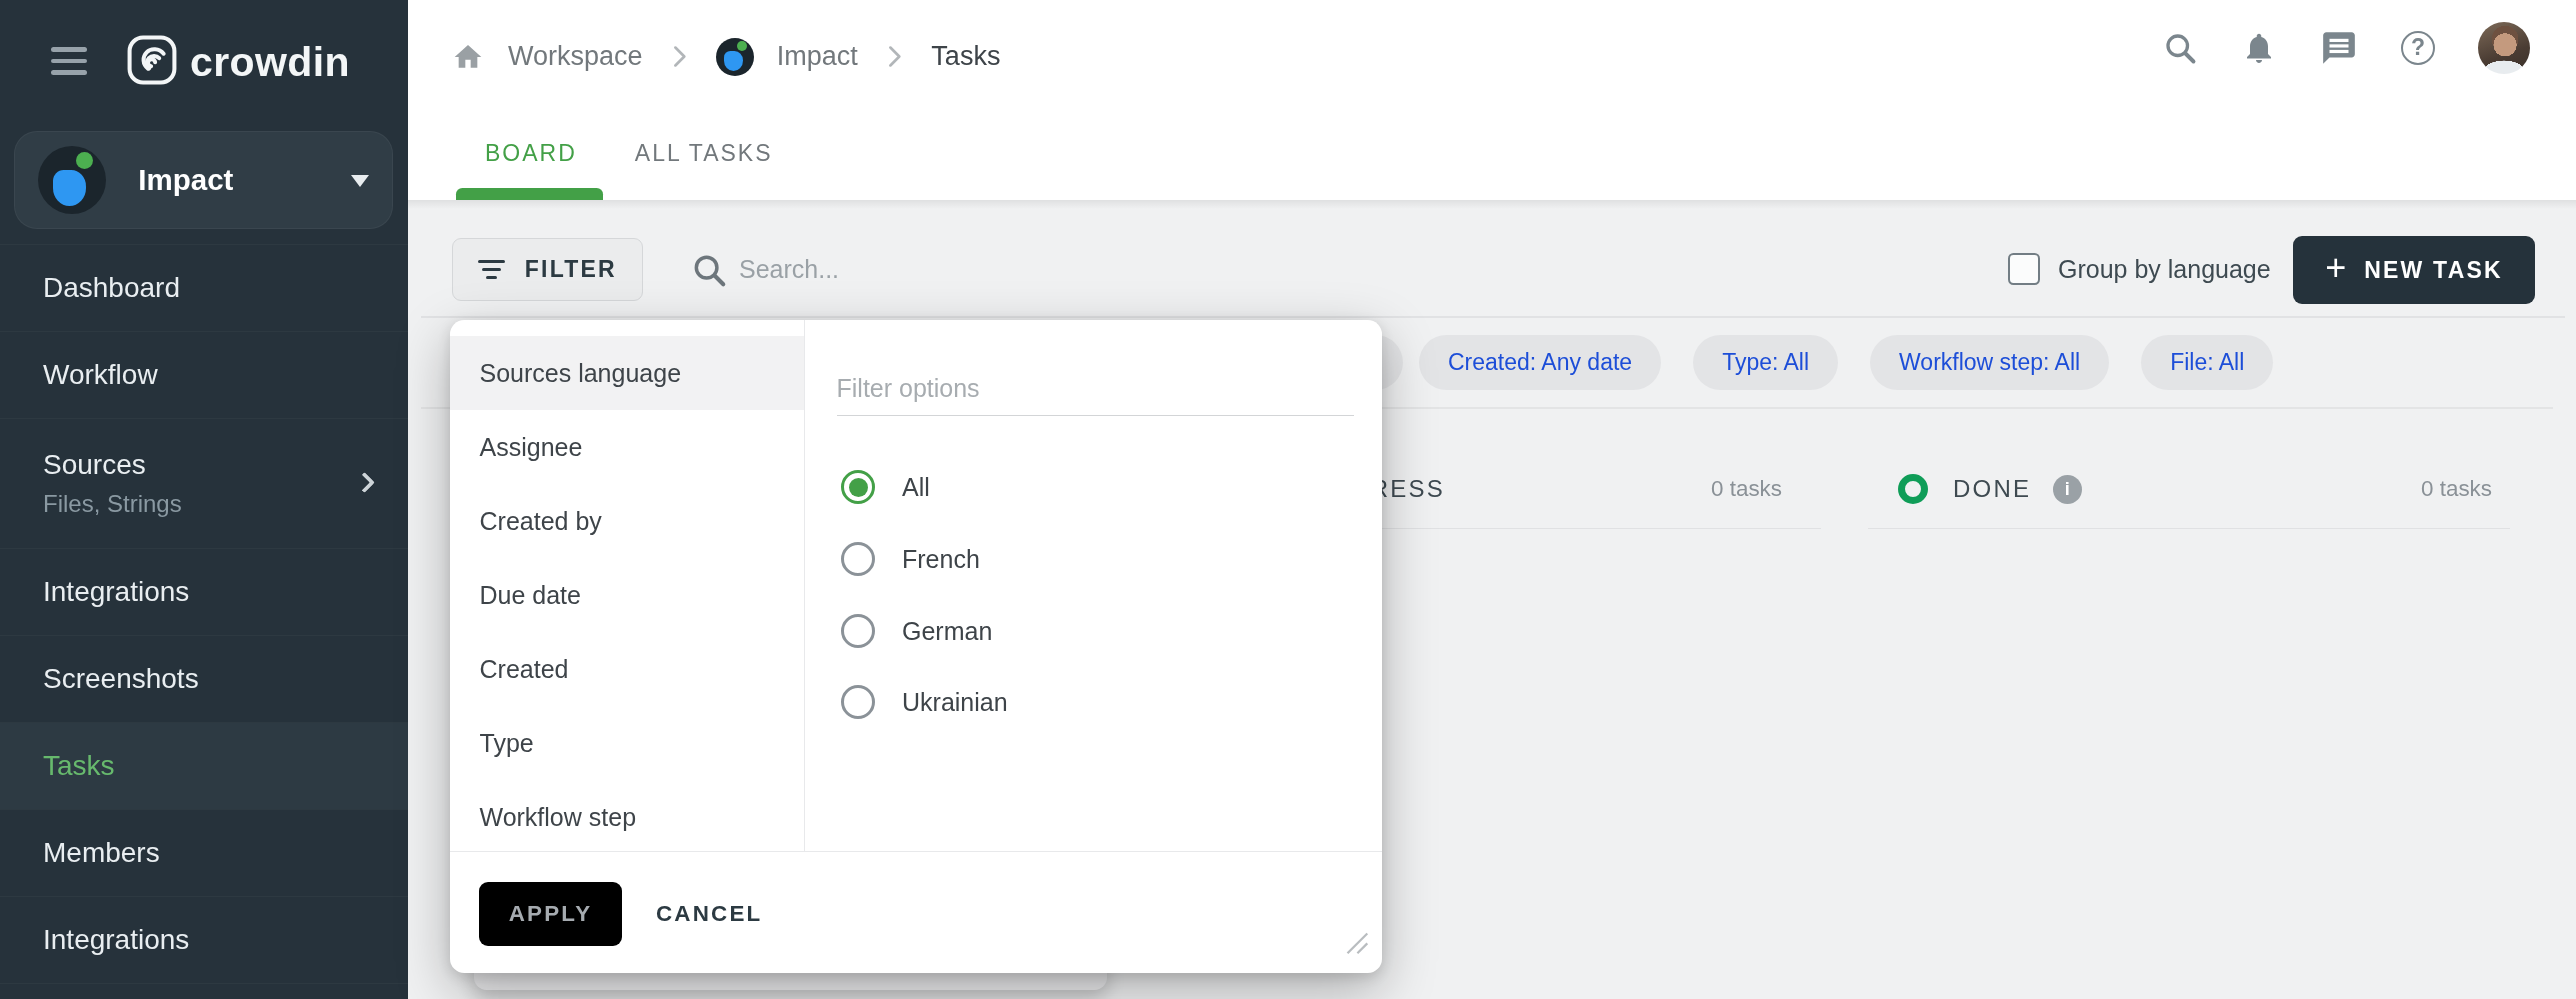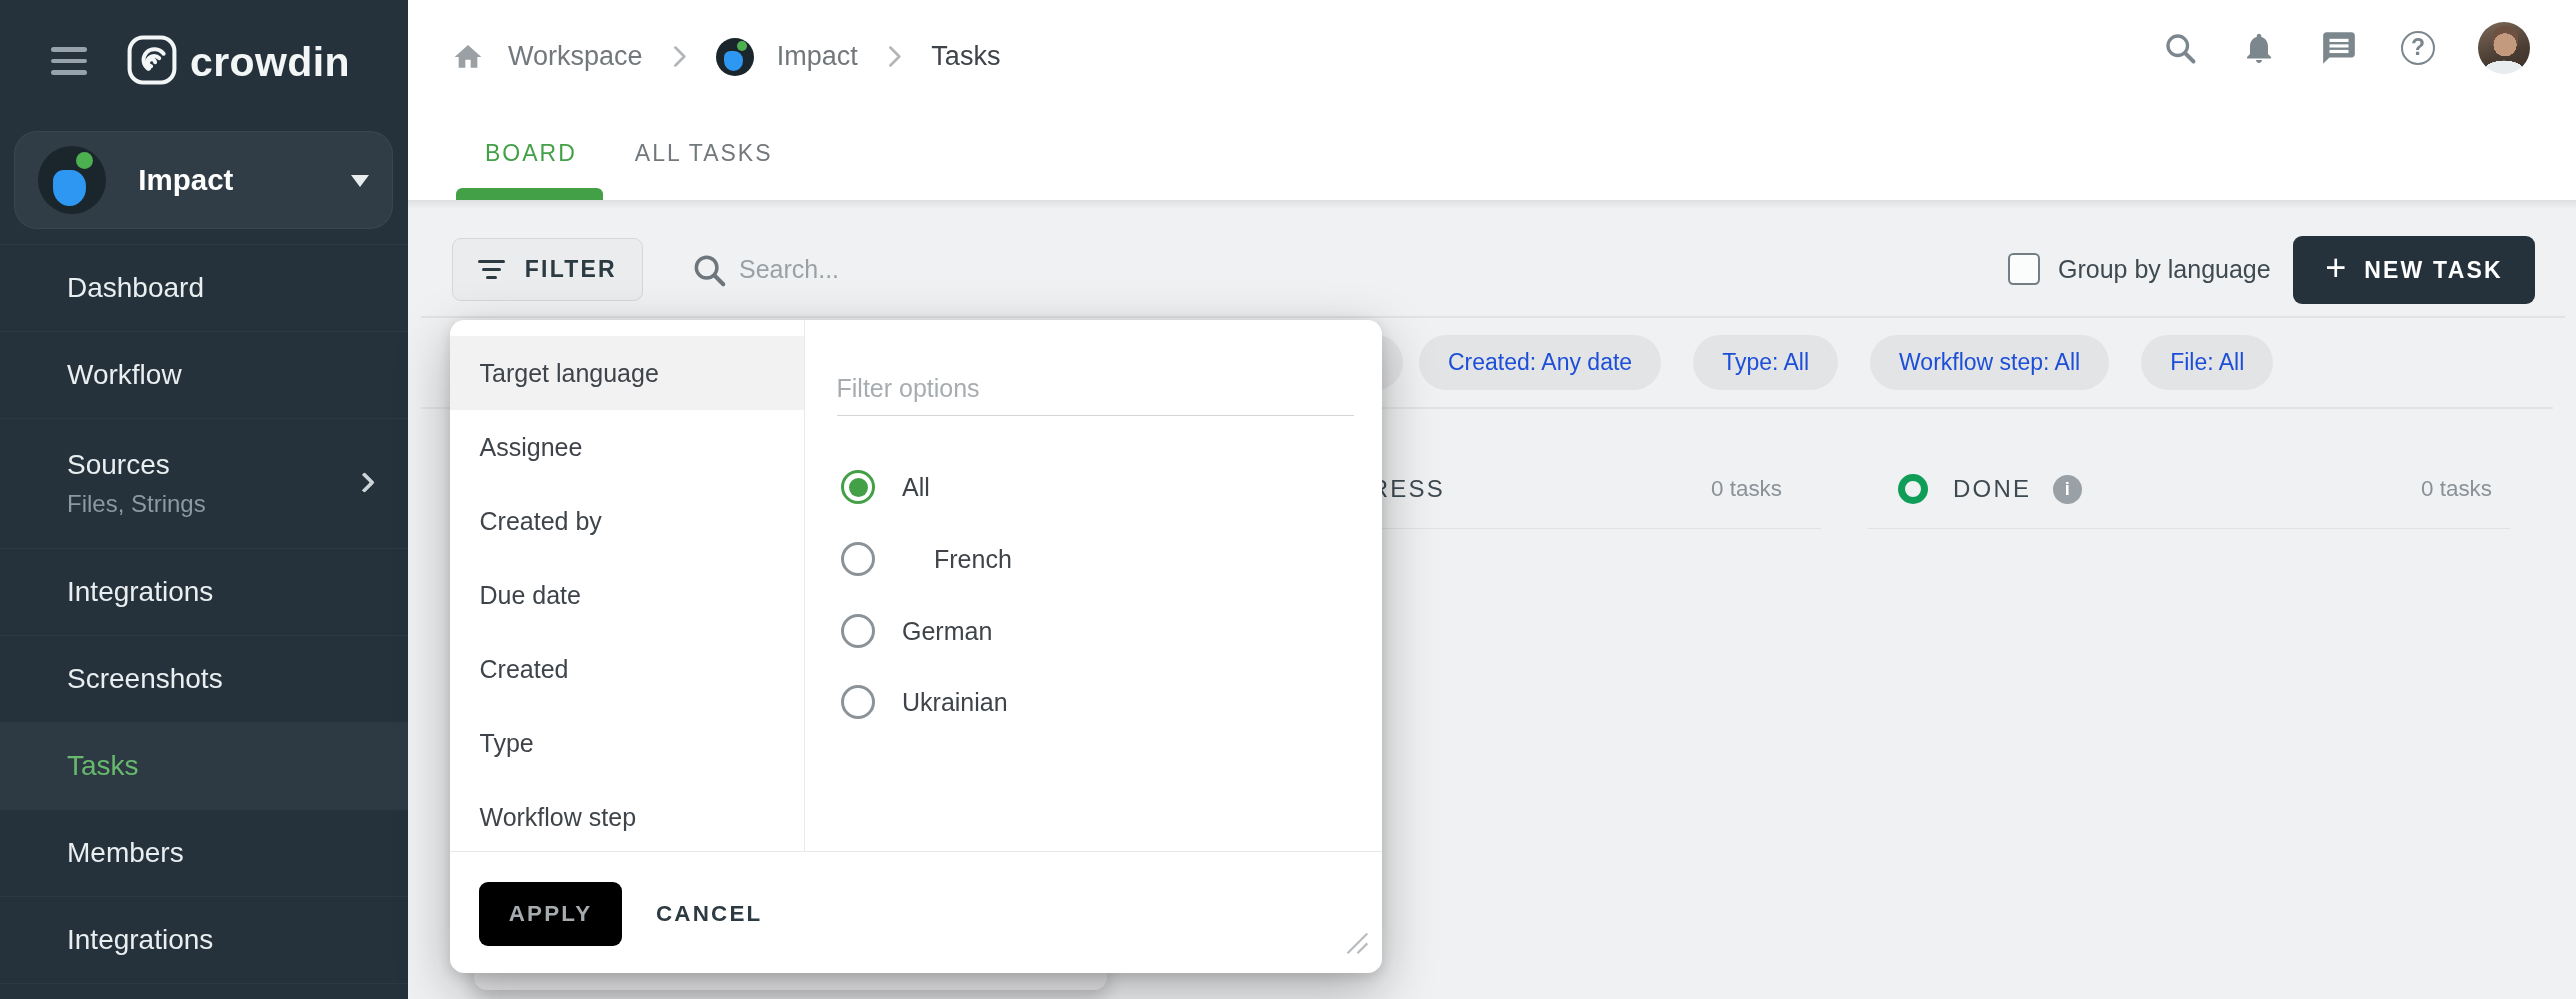--- a/index.html
+++ b/index.html
@@ -15,21 +15,21 @@
   .logo-text { position:absolute; left:190px; top:39px; font-size:41px; font-weight:bold; color:#f3f6f7; letter-spacing:0.4px; }
 
   .project-card { position:absolute; left:14.3px; top:131px; width:379px; height:98px; background:#303d46; border-radius:23px; display:flex; align-items:center; padding:0 23px; cursor:pointer; border:0.9px solid rgba(255,255,255,.05); }
   .pavatar { width:68px; height:68px; border-radius:50%; background:#1b252c; position:relative; flex:none; }
   .pavatar .pdot { position:absolute; left:38px; top:6.3px; width:17px; height:17px; border-radius:50%; background:#4caf50; }
   .pavatar .pdrop { position:absolute; left:15px; top:24px; width:33px; height:36px; background:#2e97f2; border-radius:10.7px 45% 50% 50%; }
   .pname { margin-left:32px; font-size:29.5px; font-weight:600; color:#ffffff; }
   .caret-down { margin-left:auto; width:0; height:0; border:9.8px solid transparent; border-top:12.5px solid #e8edf0; margin-top:11.6px; }
 
   .menu { position:absolute; top:244px; left:0; right:0; }
-  .mi { position:relative; display:flex; flex-direction:column; justify-content:center; height:87px; border-top:1.8px solid #2d3941; padding-left:67px; font-size:28px; font-weight:500; color:#e9eef1; cursor:pointer; }
+  .mi { position:relative; display:flex; flex-direction:column; justify-content:center; height:87px; border-top:1.8px solid #2d3941; padding-left:43px; font-size:28px; font-weight:500; color:#e9eef1; cursor:pointer; }
   .mi.tall { height:130px; }
   .mi .sub { margin-top:9px; font-size:24px; font-weight:400; color:#8a99a2; }
   .mi.active { background:#2d3a43; color:#67b96d; }
   .chev-right { position:absolute; right:36px; top:50%; width:15px; height:15px; border-right:4.5px solid #cdd4d8; border-top:4.5px solid #cdd4d8; transform:translateY(-60%) rotate(45deg); border-radius:2.7px; }
   .menu-end { border-top:1.8px solid #2d3941; height:18px; }
 
   
   .main { position:absolute; left:408px; top:0; width:2168px; height:999px; background:#fff; }
 
   .bc { position:absolute; left:44px; top:27px; height:59px; display:flex; align-items:center; }
@@ -98,21 +98,21 @@
 
   
   .popup { position:absolute; left:42px; top:120px; width:932px; height:653px; background:#fff; border-radius:14.3px; box-shadow:0 18px 54px rgba(0,0,0,.28), 0 3.6px 12.5px rgba(0,0,0,.12); z-index:10; }
   .pleft { position:absolute; left:0; top:0; bottom:122px; width:355px; border-right:1.8px solid #e8e9eb; padding-top:16px; }
   .pcat { height:74px; display:flex; align-items:center; padding-left:29.5px; font-size:25px; color:#3e4449; cursor:pointer; }
   .pcat.selected { background:#f2f2f3; }
   .pright { position:absolute; left:357px; top:0; right:0; bottom:122px; }
   .fo-input { position:absolute; left:29.5px; top:41px; width:517px; height:55px; border:none; outline:none; border-bottom:1.8px solid #d3d5d7; background:transparent; font-size:25px; color:#3e4449; font-family:inherit; }
   .fo-input::placeholder { color:#a7acb0; }
   .radio-row { position:absolute; left:34px; display:flex; align-items:center; height:72px; cursor:pointer; }
-  .r1{top:131px;} .r2{top:203px;gap:32px;} .r3{top:275px;} .r4{top:346px;}
+  .r1{top:131px;} .r2{top:203px;} .r3{top:275px;} .r4{top:346px;}
   .radio { width:34px; height:34px; border-radius:50%; border:3.6px solid #8b9298; position:relative; flex:none; }
   .radio.sel { border-color:#43a047; }
   .radio.sel::after { content:""; position:absolute; inset:4.5px; border-radius:50%; background:#43a047; }
   .radio-label { margin-left:27px; font-size:25px; color:#3e4449; }
   .pfooter { position:absolute; left:0; right:0; bottom:0; height:122px; border-top:1.8px solid #e8e9eb; }
   .apply-btn { position:absolute; left:29px; top:29.5px; width:143px; height:64px; background:#000000; border:none; border-radius:9px; font-size:22.4px; font-weight:700; letter-spacing:2.2px; color:#a6abb0; font-family:inherit; }
   .cancel-btn { position:absolute; left:206px; top:29.5px; height:64px; display:flex; align-items:center; font-size:22.4px; font-weight:700; letter-spacing:2.2px; color:#2c3a42; cursor:pointer; background:none; border:none; font-family:inherit; }
   .resize-handle { position:absolute; right:12.5px; bottom:14.3px; color:#b9bdc0; cursor:nwse-resize; }
 </style>
 </head>
@@ -283,21 +283,21 @@
         <span class="status-ring ring-green"></span>
         <span class="col-label">DONE</span>
         <i class="info-badge">i</i>
         <span class="col-count">0 tasks</span>
       </div>
 
       <div class="stub"></div>
 
       <div class="popup">
         <div class="pleft">
-          <div class="pcat selected">Target language</div>
+          <div class="pcat selected">Sources language</div>
           <div class="pcat">Assignee</div>
           <div class="pcat">Created by</div>
           <div class="pcat">Due date</div>
           <div class="pcat">Created</div>
           <div class="pcat">Type</div>
           <div class="pcat">Workflow step</div>
         </div>
         <div class="pright">
           <input class="fo-input" type="text" placeholder="Filter options" style="">
           <div class="radio-row r1">

